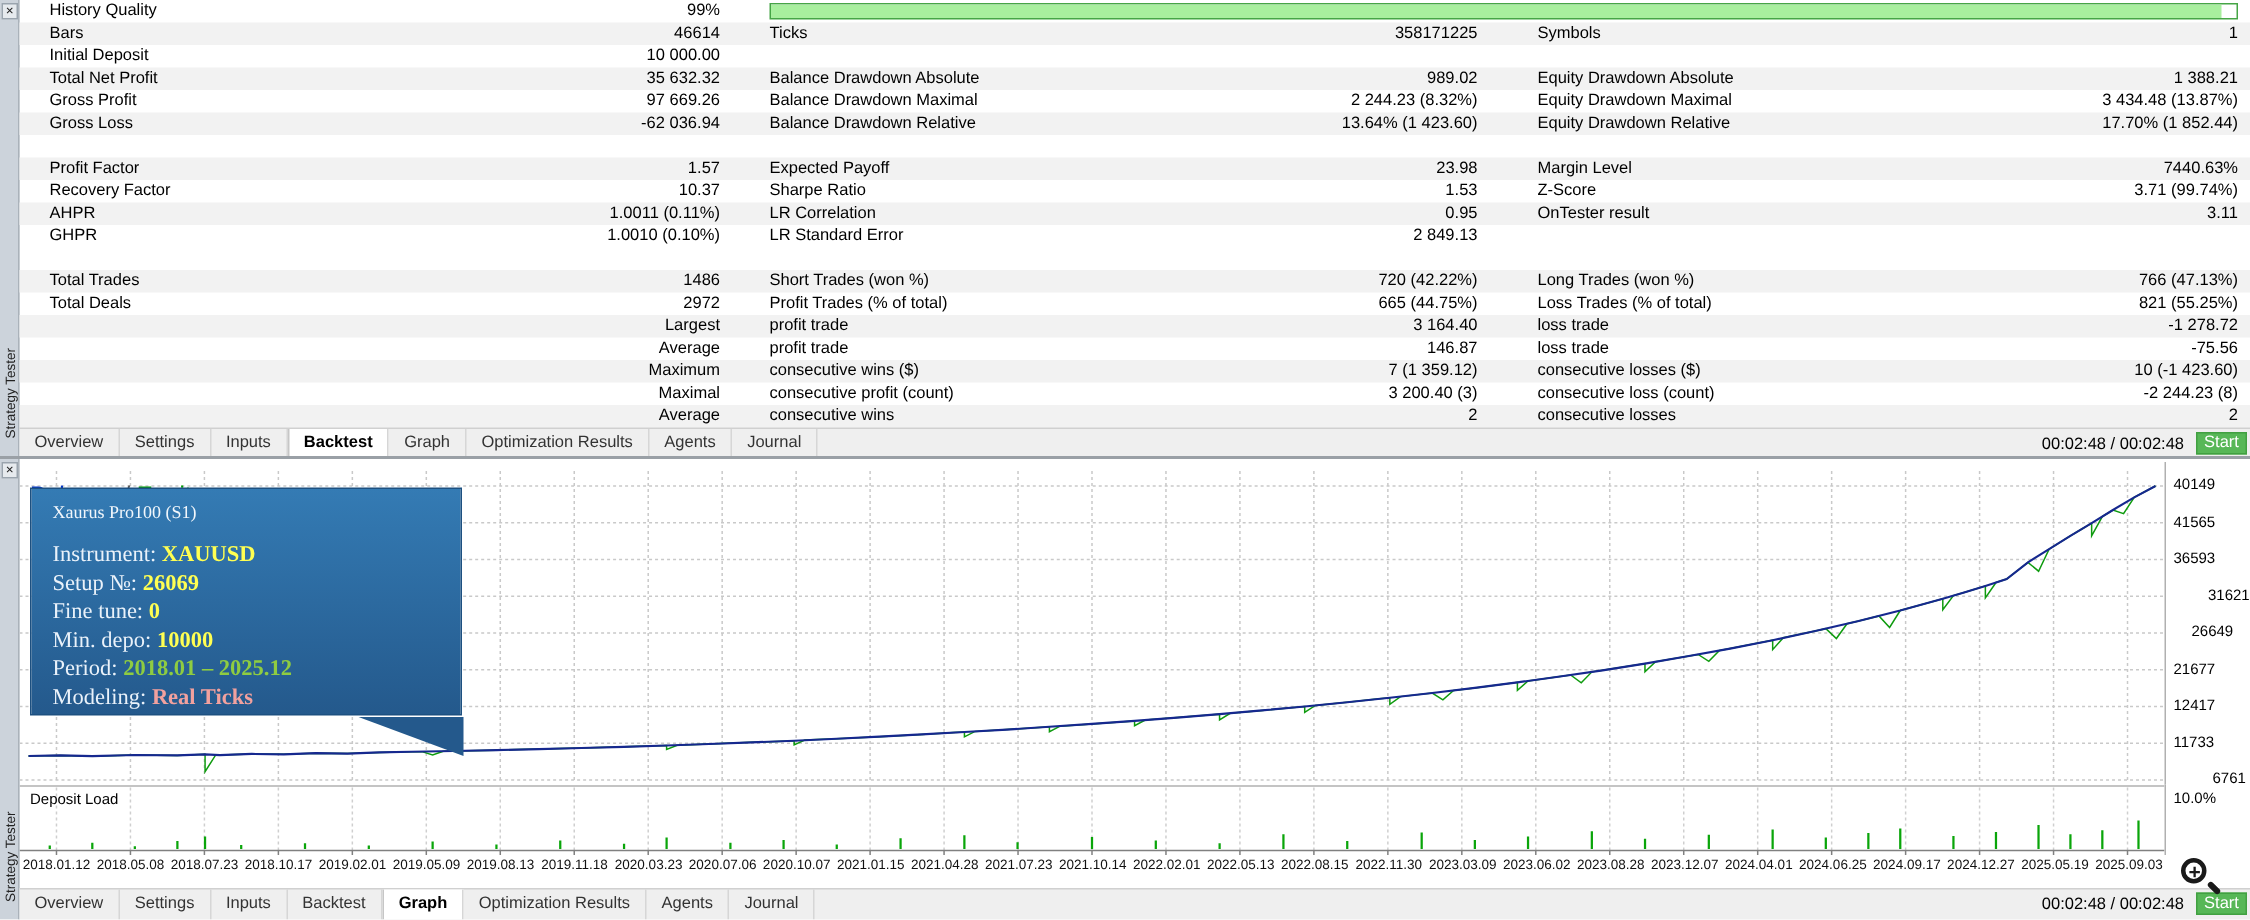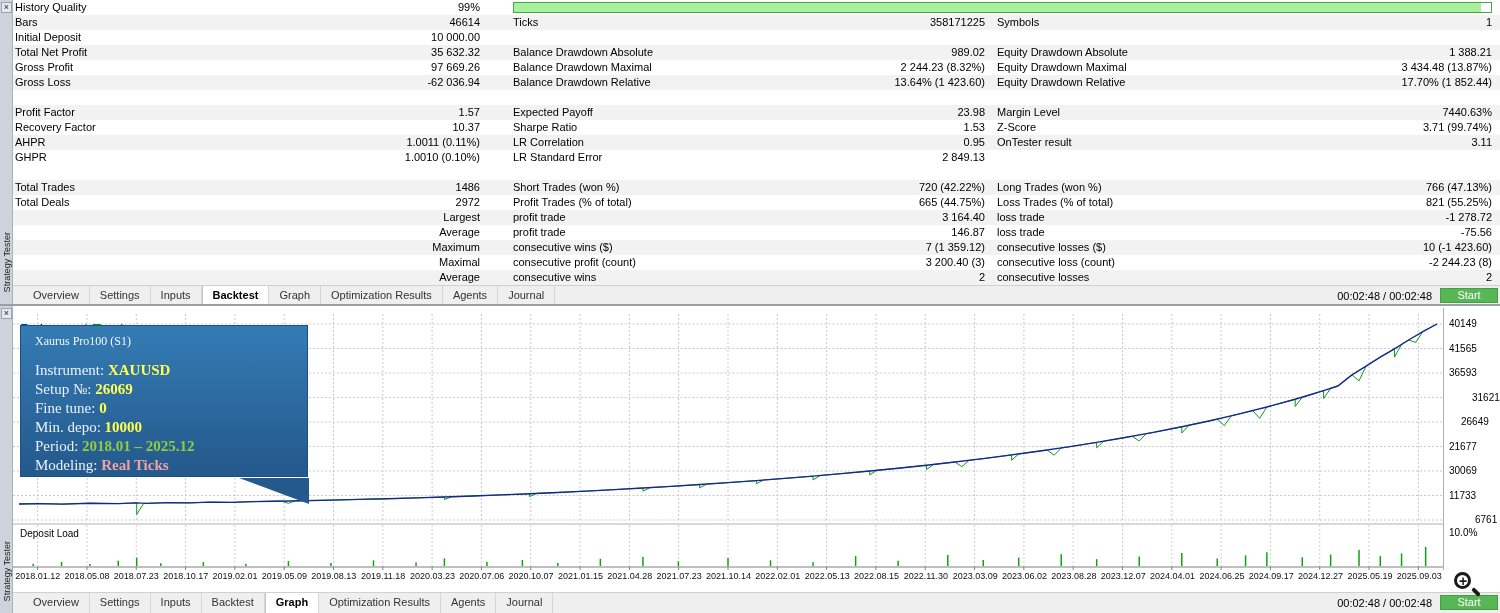--- a/index.html
+++ b/index.html
@@ -11,37 +11,37 @@
   .strip .vlabel{position:absolute;bottom:12px;left:2px;writing-mode:vertical-rl;transform:rotate(180deg);font-size:9px;color:#222;white-space:nowrap}
   .closebox{position:absolute;top:2px;left:1px;width:11px;height:11px;background:#e6eaee;border:1px solid #9aa4ae;font-size:9px;line-height:9px;text-align:center;color:#222;cursor:default}
 
   
   #top-panel{position:absolute;left:0;top:0;width:1500px;height:304px;background:#fff}
   #top-panel .strip{top:0;height:304px}
   #stats-table{position:absolute;left:13px;top:0;width:1487px;height:285px}
   .srow{display:flex;height:15px;line-height:15px;white-space:nowrap}
   .srow.shade{background:#f2f2f2}
   .srow div{overflow:hidden}
-  .c1l{width:288px;padding-left:2px}
+  .c1l{width:288px;padding-left:20px}
   .c1v{width:179px;text-align:right}
   .c2l{width:330px;margin-left:33px}
   .c2v{width:142px;text-align:right}
-  .c3l{width:330px;margin-left:12px}
+  .c3l{width:330px;margin-left:40px}
   .c3v{flex:1;text-align:right;padding-right:8px}
   .qbar{flex:1;height:11px;align-self:center;margin-left:33px;margin-right:8px;border:1px solid #46a546;background:#fff}
   .qfill{height:100%;background:#a8ef9e}
 
   
-  .tabbar{position:absolute;left:13px;width:1487px;height:19px;background:#efefef;border-top:1px solid #d0d0d0;display:flex;align-items:stretch;padding-left:10px}
+  .tabbar{position:absolute;left:13px;width:1487px;height:19px;background:#efefef;border-top:1px solid #d0d0d0;display:flex;align-items:stretch;}
   .tabs-list{display:flex}
   .tab{padding:0 10px;line-height:18px;font-size:11px;color:#333;border-right:1px solid #d6d6d6;cursor:default}
   .tab.sel{background:#fff;color:#000;font-weight:bold;border-left:1px solid #c6c6c6}
   .tt-right{position:absolute;right:2px;top:1px;height:17px;display:flex;align-items:center;gap:8px}
   .timer{font-size:11px;color:#000}
-  .start-btn{width:58px;height:15px;background:#57b757;border:1px solid #41a041;color:#fff;font-size:11px;line-height:13px;text-align:center;cursor:default}
+  .start-btn{width:34px;height:15px;background:#57b757;border:1px solid #41a041;color:#fff;font-size:11px;line-height:13px;text-align:center;cursor:default}
   #top-tabbar{top:285px}
   #bottom-tabbar{top:286px;height:21px}
 
   #panel-separator{position:absolute;left:0;top:304px;width:1500px;height:2px;background:#9aa0a6}
 
   
   #bottom-panel{position:absolute;left:0;top:306px;width:1500px;height:307px;background:#fff}
   #bottom-panel .strip{top:0;height:307px}
   #chart-svg{position:absolute;left:13px;top:2px;width:1431px;height:215px;border-right:1px solid #b0b0b0}
   #deposit-svg{position:absolute;left:13px;top:217px;width:1431px;height:47px;border-right:1px solid #b0b0b0}
@@ -477,17 +477,17 @@
         <span class="timer">00:02:48 / 00:02:48</span>
         <div class="start-btn">Start</div>
       </div>
     </div>
   <div class="ylab" style="top: 12px;">40149</div>
       <div class="ylab" style="top: 36.5px;">41565</div>
       <div class="ylab" style="top: 61px;">36593</div>
       <div class="ylab" style="top: 85.5px; margin-left: 23px;">31621</div>
       <div class="ylab" style="top: 110px; margin-left: 12px;">26649</div>
       <div class="ylab" style="top: 134.5px;">21677</div>
-      <div class="ylab" style="top: 159px;">30069</div>
+      <div class="ylab" style="top: 159px;">12417</div>
       <div class="ylab" style="top: 183.5px;">11733</div>
       <div class="ylab" style="top: 208px; padding-left: 26px;">6761</div>
     </div>
 </div>
 
 </body></html>

